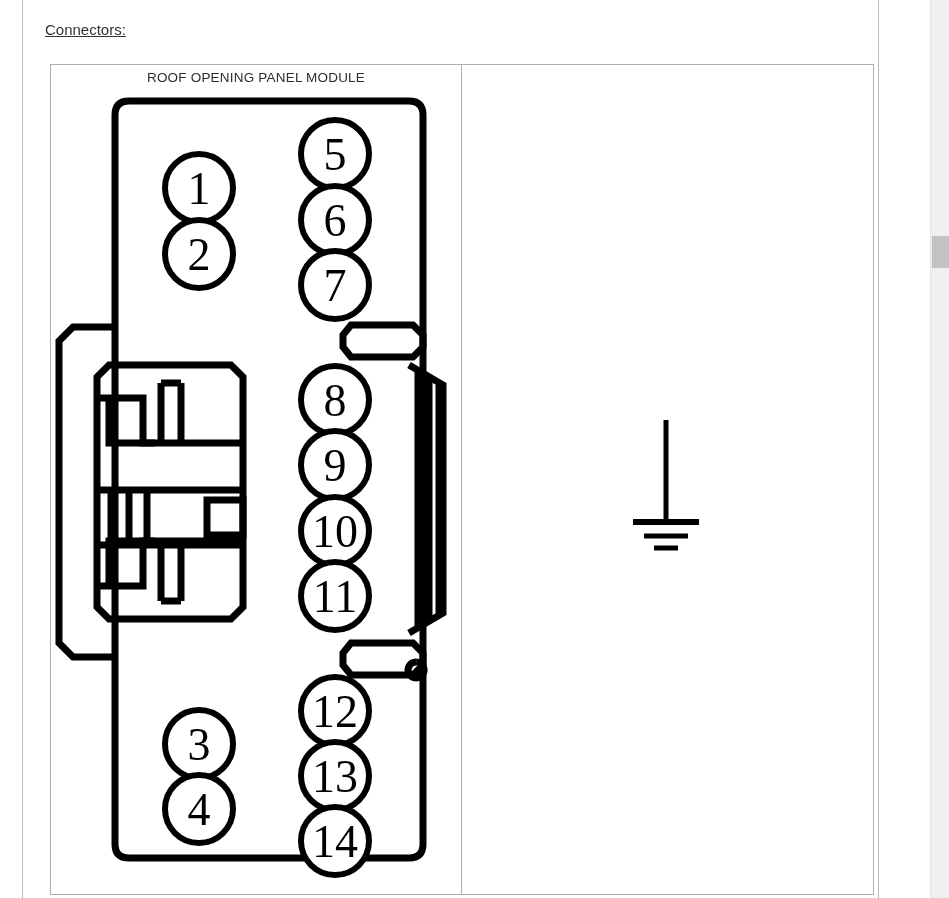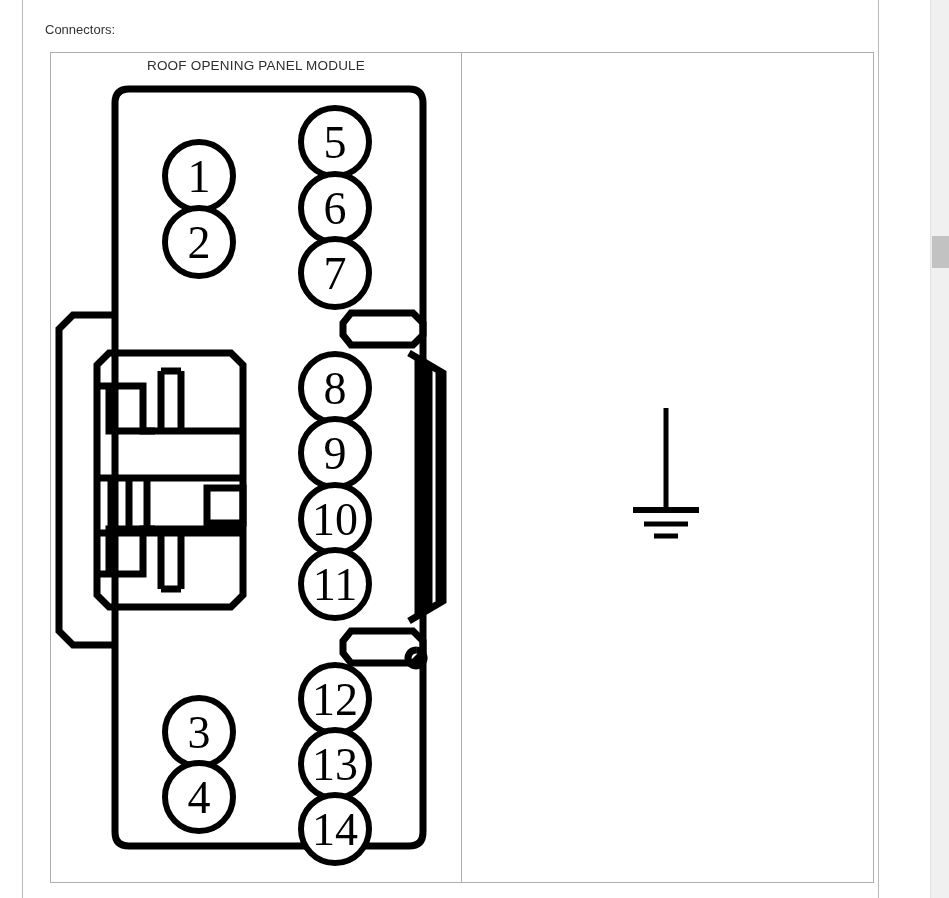--- a/index.html
+++ b/index.html
@@ -36,31 +36,32 @@
     top: 0;
     width: 1px;
     height: 898px;
     background: #b9b9b9;
   }
 
   .label-connectors {
     position: absolute;
     left: 45px;
     top: 22px;
-    font-size: 13px;
+    font-size: 15px;
     color: #333333;
     line-height: 16px;
     white-space: nowrap;
+    text-decoration: underline;
   }
 
   
   .conn-table {
     position: absolute;
     left: 50px;
-    top: 52px;
+    top: 64px;
     width: 824px;
     height: 831px;
     border: 1px solid #aeaeae;
     box-sizing: border-box;
     background: #ffffff;
   }
   .conn-cell-left {
     position: absolute;
     left: 0;
     top: 0;

